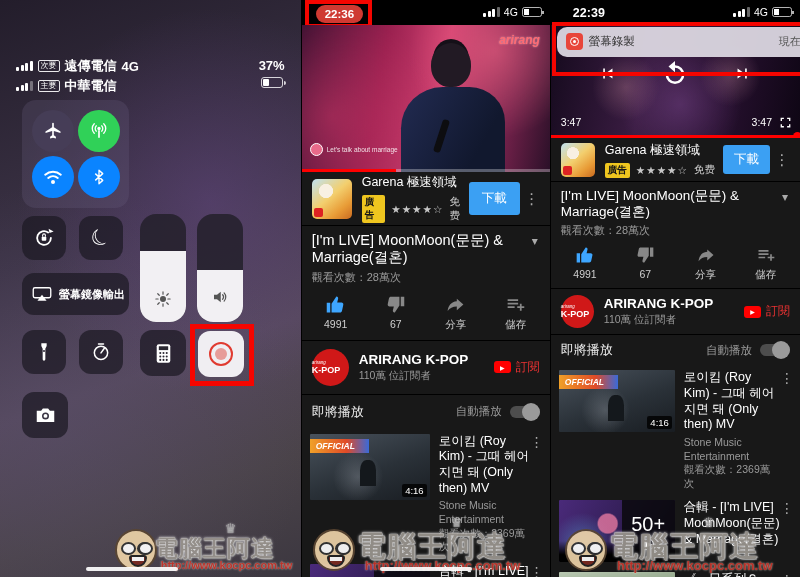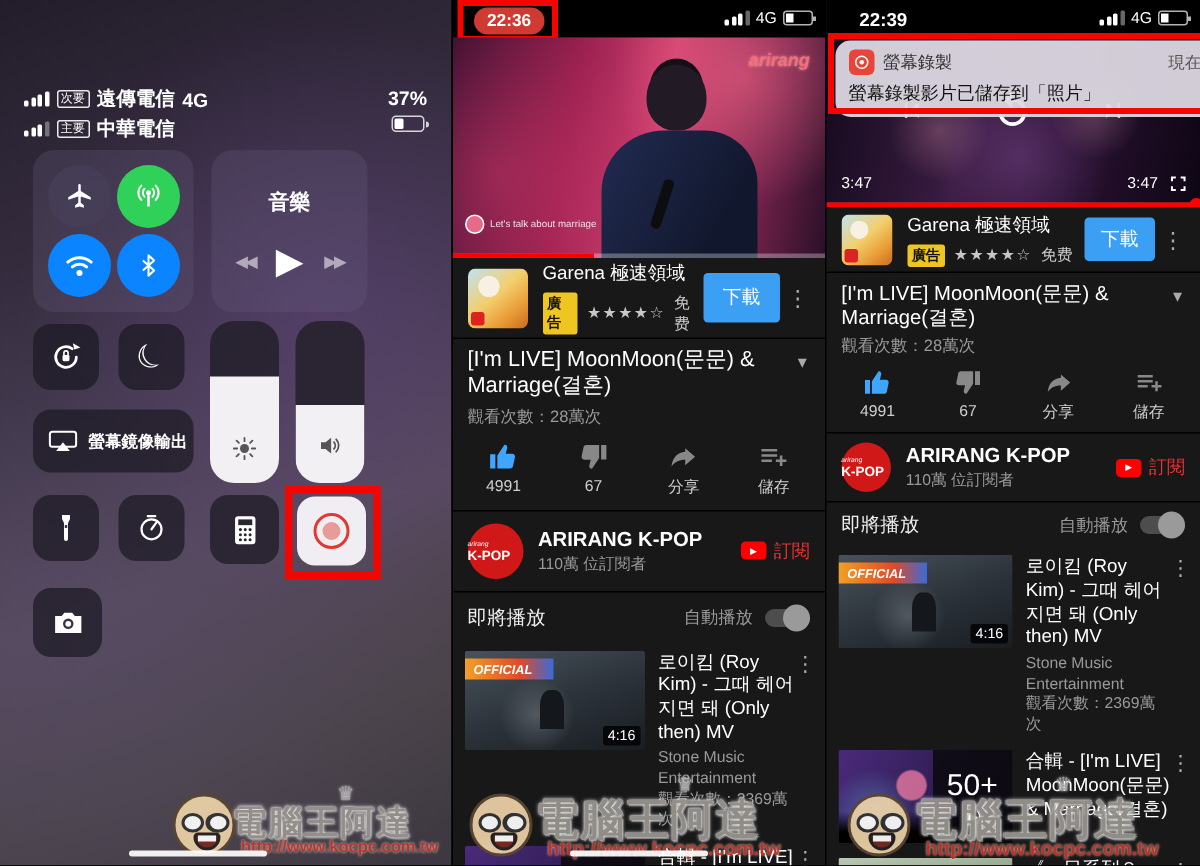--- a/index.html
+++ b/index.html
@@ -225,28 +225,20 @@
             <circle cx="12" cy="17.5" r="2.2" fill="#fff"></circle>
           </svg>
       </div>
       <div class="circle c-blue" style="left:56px;top:56px;">
         <svg width="18" height="18" viewBox="0 0 24 24">
             <path d="M7 7.5l10 9L12 21V3l5 4.5-10 9" stroke="#fff" stroke-width="1.8" fill="none" stroke-linejoin="round"></path>
           </svg>
       </div>
     </div>
 
-    <div class="tile" style="left:141px;top:100px;width:104px;height:108px;">
-      <div class="music-title">音樂</div>
-      <div class="music-ctl">
-        <span class="side">◀◀</span>
-        <span class="mid">▶</span>
-        <span class="side">▶▶</span>
-      </div>
-    </div>
 
     <div class="sq" style="left:22px;top:216px;width:44px;height:44px;">
       <svg width="22" height="22" viewBox="0 0 24 24">
           <path d="M19.5 12a7.5 7.5 0 1 1-3-6" stroke="#fff" stroke-width="2" fill="none" stroke-linecap="round"></path>
           <path d="M17 2l1 4.5L22.5 5z" fill="#fff"></path>
           <rect x="9.5" y="10.5" width="5" height="4.5" rx="1" fill="#fff"></rect>
           <path d="M10.5 10.5V9a1.5 1.5 0 0 1 3 0v1.5" stroke="#fff" stroke-width="1.2" fill="none"></path>
         </svg>
     </div>
     <div class="sq" style="left:79px;top:216px;width:44px;height:44px;">
@@ -637,21 +629,20 @@
     </div>
 
     <div class="notif">
       <div class="notif-top">
         <span class="nrec">
             <i></i>
           </span>
         <span class="notif-app">螢幕錄製</span>
         <span class="notif-when">現在</span>
       </div>
-      <div class="notif-msg">螢幕錄製影片已儲存到「照片」</div>
     </div>
     <div class="annot" style="left:1px;top:22px;width:263px;height:54px;border-width:4px;"></div>
 
     <div class="wm" style="right:0;">
       <span class="wm-face">
           <span class="wm-mouth"></span>
         </span>
       <span class="wm-crown">♛</span>
       <span class="wm-title">電腦王阿達</span>
       <span class="wm-url">http://www.kocpc.com.tw</span>

